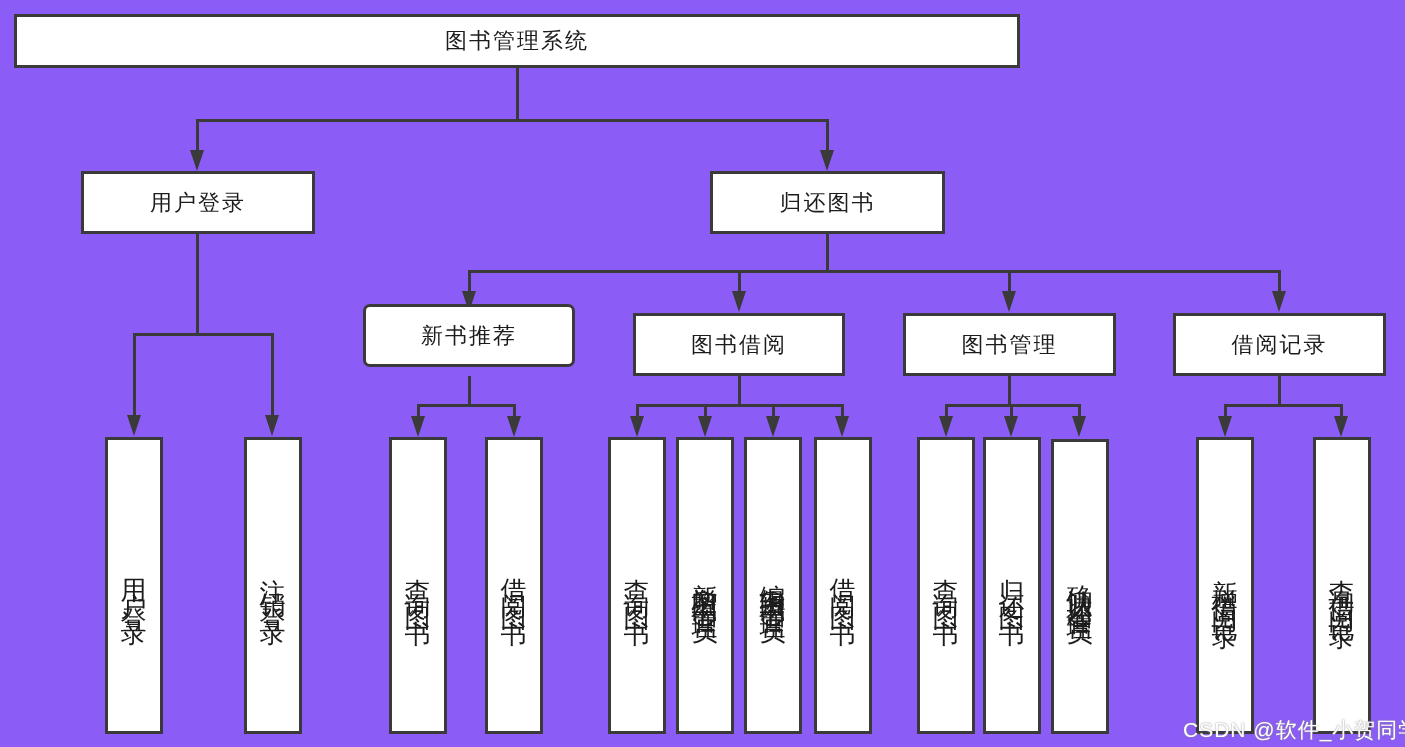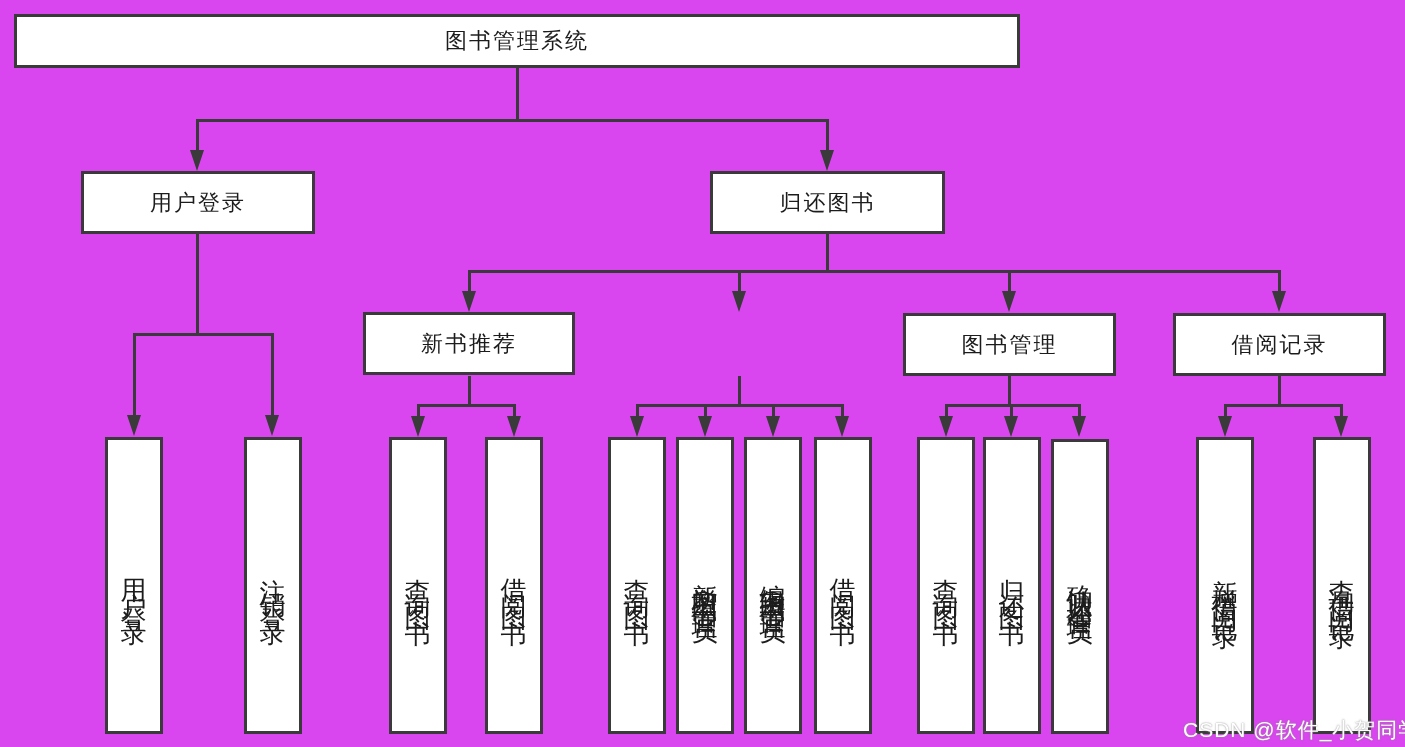--- a/index.html
+++ b/index.html
@@ -5,21 +5,21 @@
   :root{
     --line:#3a3a3a;
     --text:#1c1c1c;
   }
   html,body{margin:0;padding:0;background:#ffffff;}
   body{font-family:"Liberation Sans","DejaVu Sans",sans-serif;}
   #canvas{
     position:relative;
     width:1405px;
     height:747px;
-    background:#d946ef;
+    background:#8b5cf6;
     overflow:hidden;
   }
   .box{
     position:absolute;
     box-sizing:border-box;
     border:3px solid var(--line);
     background:#ffffff;
     display:flex;
     align-items:center;
     justify-content:center;
@@ -96,22 +96,25 @@
     <div class="vline" style="left:468px;top:270px;height:24px;"></div>
     <div class="ah" style="left:462px;top:291px;"></div>
     <div class="vline" style="left:738px;top:270px;height:24px;"></div>
     <div class="ah" style="left:732px;top:291px;"></div>
     <div class="vline" style="left:1008px;top:270px;height:24px;"></div>
     <div class="ah" style="left:1002px;top:291px;"></div>
     <div class="vline" style="left:1278px;top:270px;height:24px;"></div>
     <div class="ah" style="left:1272px;top:291px;"></div>
   </div>
 
-  <div class="box hbox" style="left:363px;top:312px;width:212px;height:63px;">
+  <div class="box hbox" style="left:363px;top:304px;width:212px;height:63px;border-radius:7px;">
     <span>新书推荐</span>
+  </div>
+  <div class="box hbox" style="left:633px;top:313px;width:212px;height:63px;">
+    <span>图书借阅</span>
   </div>
   <div class="box hbox" style="left:903px;top:313px;width:213px;height:63px;">
     <span>图书管理</span>
   </div>
   <div class="box hbox" style="left:1173px;top:313px;width:213px;height:63px;">
     <span>借阅记录</span>
   </div>
 
   <div>
     <div class="vline" style="left:468px;top:376px;height:30px;"></div>

